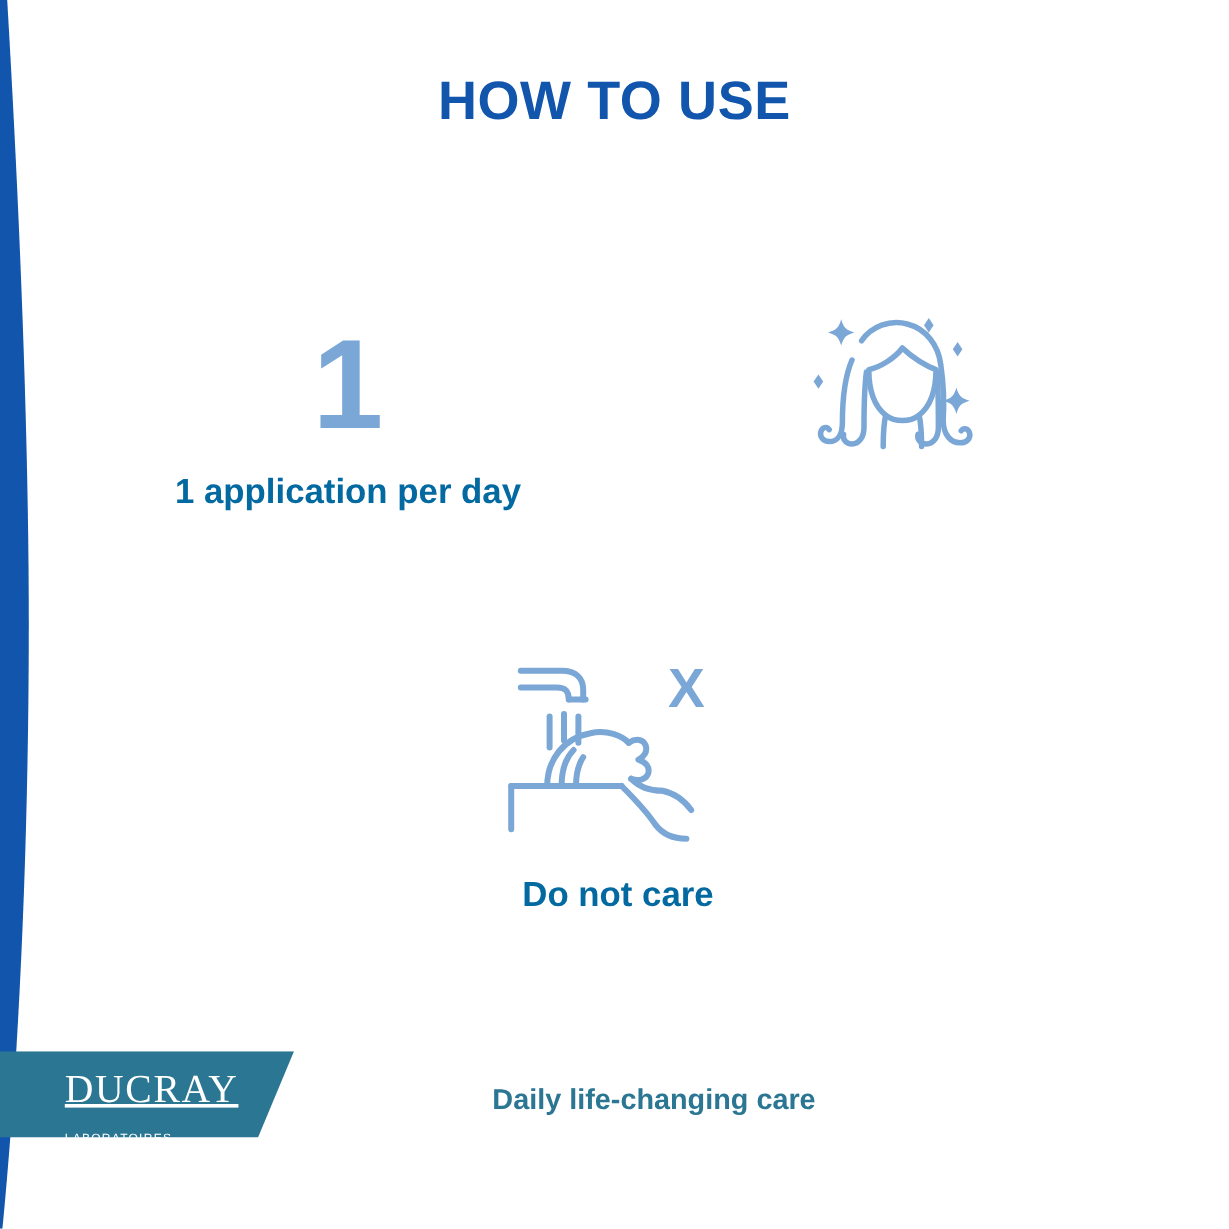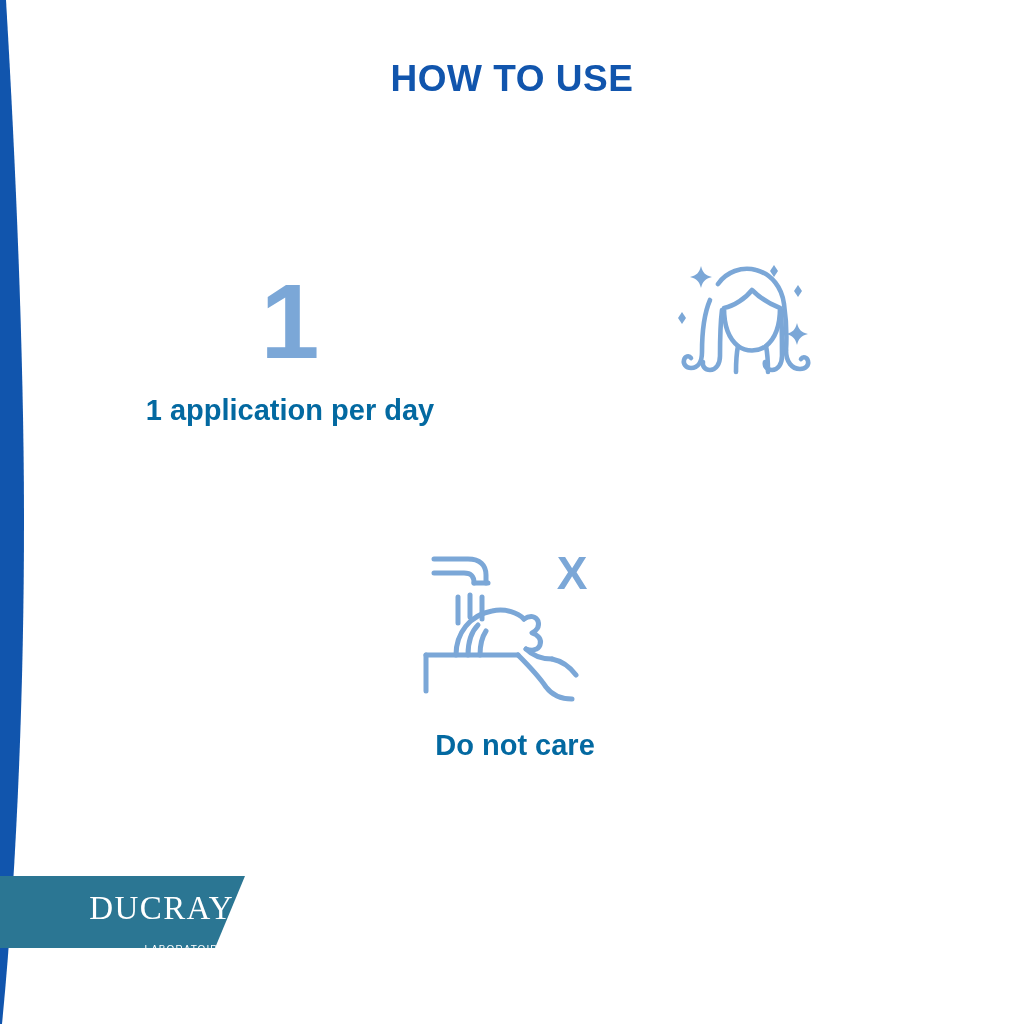--- a/index.html
+++ b/index.html
@@ -30,21 +30,21 @@
     pointer-events: none;
   }
 
   
   .headline {
     position: absolute;
     left: 0;
     top: 58px;
     width: 1024px;
     text-align: center;
-    font-size: 37px;
+    font-size: 45px;
     font-weight: 700;
     letter-spacing: 0.5px;
     color: #1155AD;
     font-family: "Liberation Sans", sans-serif;
   }
 
   
   .step {
     position: absolute;
     text-align: center;
@@ -95,23 +95,24 @@
     left: 0;
     top: 876px;
     width: 280px;
     height: 72px;
   }
   .brand-text {
     position: absolute;
     left: 54px;
     top: 892px;
     width: 180px;
-    text-align: right;
+    text-align: left;
     color: #ffffff;
     pointer-events: none;
+    text-decoration: underline;
   }
   .brand-name {
     font-size: 33px;
     font-weight: 400;
     letter-spacing: 1.4px;
     line-height: 1;
     font-family: "Liberation Serif", serif;
   }
   .brand-sub {
     margin-top: 19px;
@@ -223,14 +224,15 @@
   </div>
 
   <svg class="brand-banner" viewBox="0 0 280 72" preserveAspectRatio="none">
     <path d="M0,0 L245,0 L215,72 L0,72 Z" fill="#2B7693"></path>
   </svg>
   <div class="brand-text">
     <div class="brand-name">DUCRAY</div>
     <div class="brand-sub">LABORATOIRES DERMATOLOGIQUES</div>
   </div>
 
+  <div class="tagline">Daily life-changing care</div>
 
 </div>
 
 </body></html>

